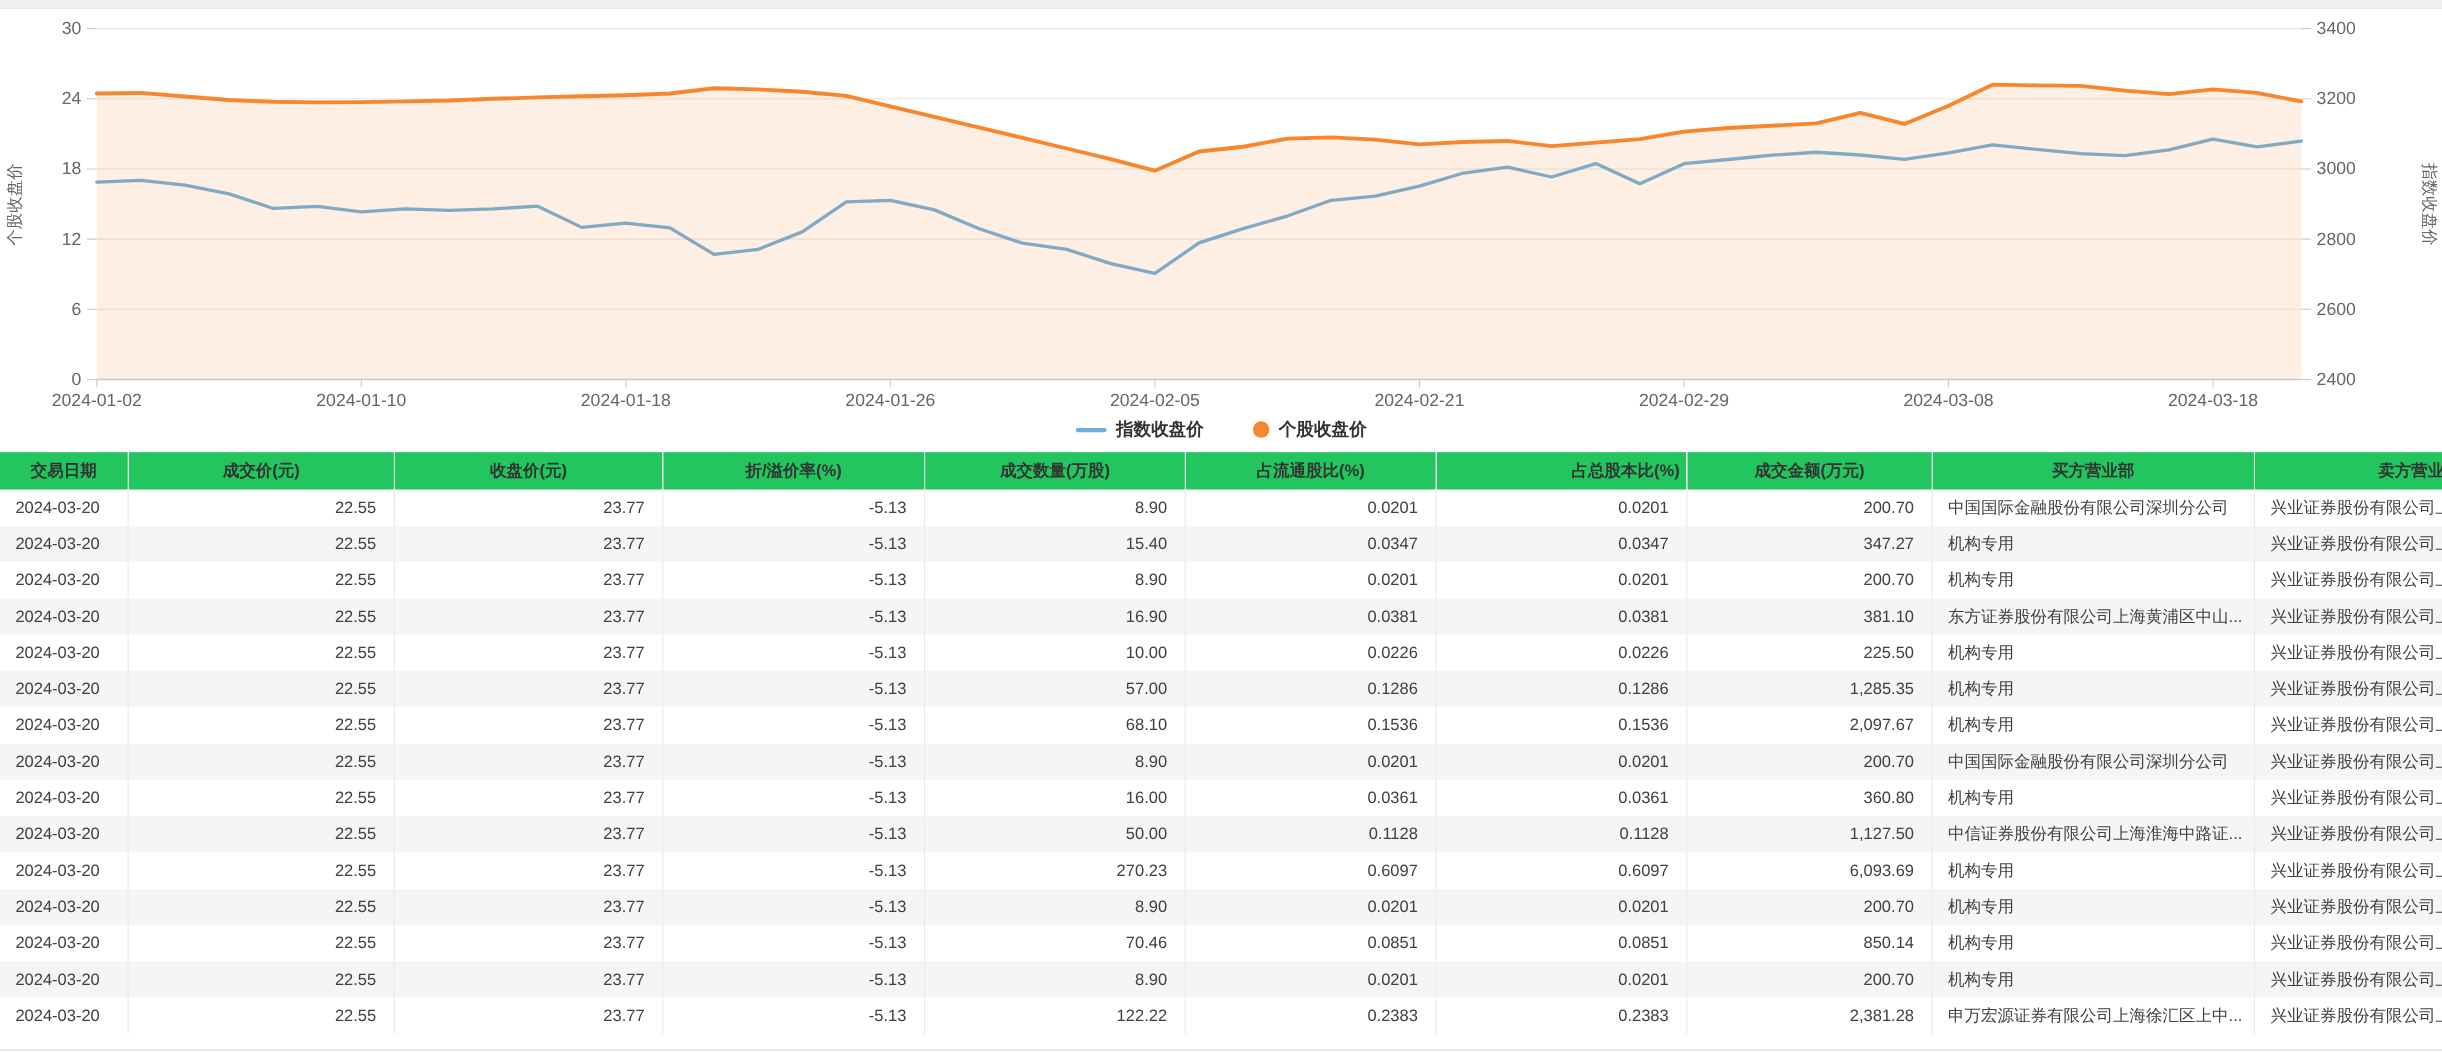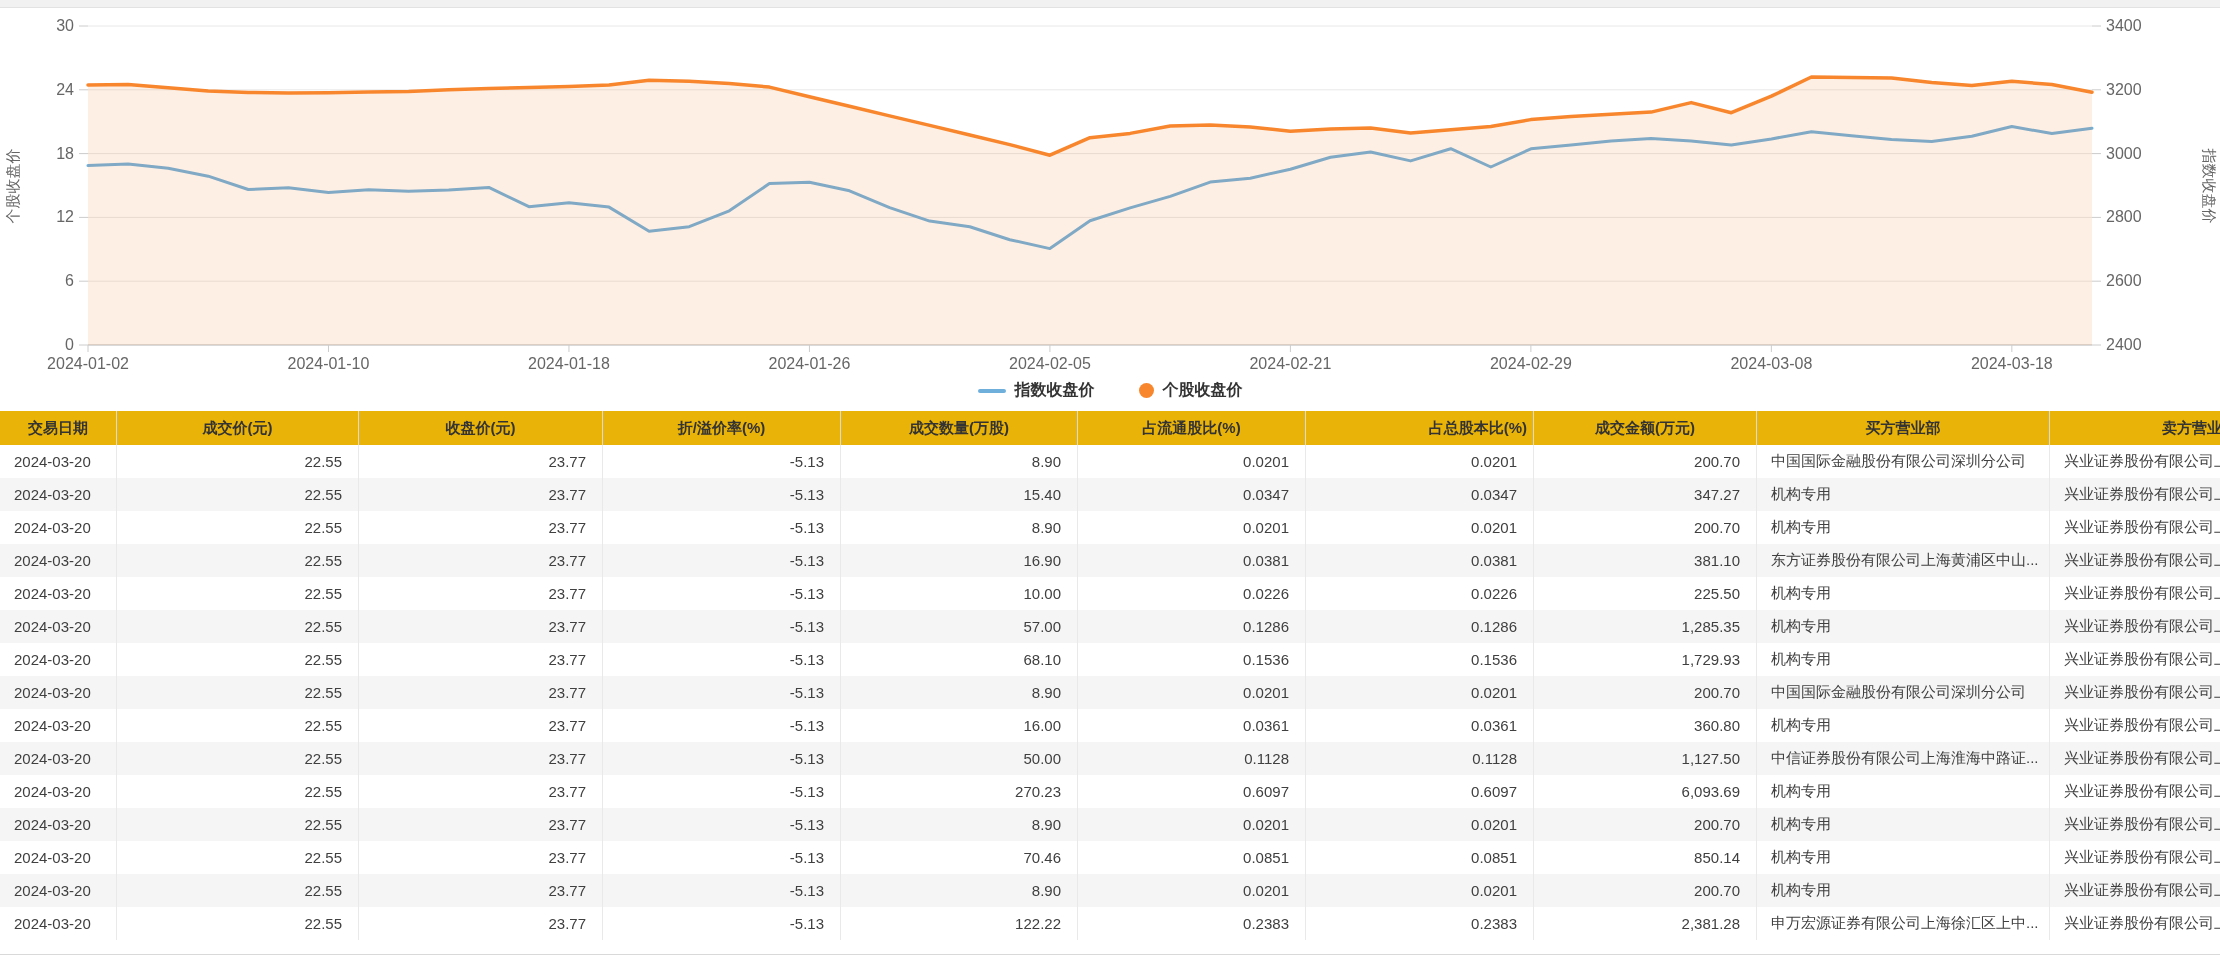--- a/index.html
+++ b/index.html
@@ -7,21 +7,21 @@
   .top-strip{width:2220px;height:8px;background:#f1f1f1;border-bottom:1px solid #e2e2e2;box-sizing:border-box;}
   .chart-region{position:relative;width:2220px;height:403px;background:#fff;}
   #chart-svg{display:block;}
   .legend{position:absolute;left:0;top:372px;width:2220px;display:flex;justify-content:center;align-items:center;gap:44px;}
   .legend-item{display:flex;align-items:center;gap:9px;cursor:pointer;}
   .legend-item .lbl{font-size:16px;color:#333;font-weight:700;}
   .marker-line{width:28px;height:4px;border-radius:2px;}
   .marker-circle{width:15px;height:15px;border-radius:50%;}
   .table-wrap{width:2220px;height:544px;overflow:hidden;border-bottom:1px solid #d9d9d9;box-sizing:border-box;}
   table{border-collapse:collapse;table-layout:fixed;width:2220px;font-size:15px;color:#333;}
-  thead th{background:#eab308;height:34px;font-weight:700;text-align:center;border-left:1px solid #d9d9d9;padding:0 6px;white-space:nowrap;overflow:hidden;}
+  thead th{background:#22c55e;height:34px;font-weight:700;text-align:center;border-left:1px solid #d9d9d9;padding:0 6px;white-space:nowrap;overflow:hidden;}
   thead th:first-child{border-left:none;}
   tbody td{height:33px;border-left:1px solid #e9e9e9;padding:0;white-space:nowrap;overflow:hidden;text-overflow:ellipsis;color:#404040;}
   tbody td:first-child{border-left:none;}
   tbody tr:nth-child(even){background:#f5f5f5;}
   td.al{ text-align:left; padding-left:14px; padding-right:8px;margin-top:23px;}
   td.ar{ text-align:right; padding-right:16px; padding-left:6px;}
   svg text{font-family:"Liberation Sans",sans-serif;}
 </style>
 </head>
 <body>
@@ -187,21 +187,21 @@
             <td class="al" title="兴业证券股份有限公司上海临港新片区证...">兴业证券股份有限公司上海临港新片区证...</td>
           </tr>
           <tr>
             <td class="al" title="2024-03-20">2024-03-20</td>
             <td class="ar" title="22.55">22.55</td>
             <td class="ar" title="23.77">23.77</td>
             <td class="ar" title="-5.13">-5.13</td>
             <td class="ar" title="68.10">68.10</td>
             <td class="ar" title="0.1536">0.1536</td>
             <td class="ar" title="0.1536">0.1536</td>
-            <td class="ar" title="1,535.66">1,729.93</td>
+            <td class="ar" title="1,535.66">2,097.67</td>
             <td class="al" title="机构专用">机构专用</td>
             <td class="al" title="兴业证券股份有限公司上海临港新片区证...">兴业证券股份有限公司上海临港新片区证...</td>
           </tr>
           <tr>
             <td class="al" title="2024-03-20">2024-03-20</td>
             <td class="ar" title="22.55">22.55</td>
             <td class="ar" title="23.77">23.77</td>
             <td class="ar" title="-5.13">-5.13</td>
             <td class="ar" title="8.90">8.90</td>
             <td class="ar" title="0.0201">0.0201</td>

